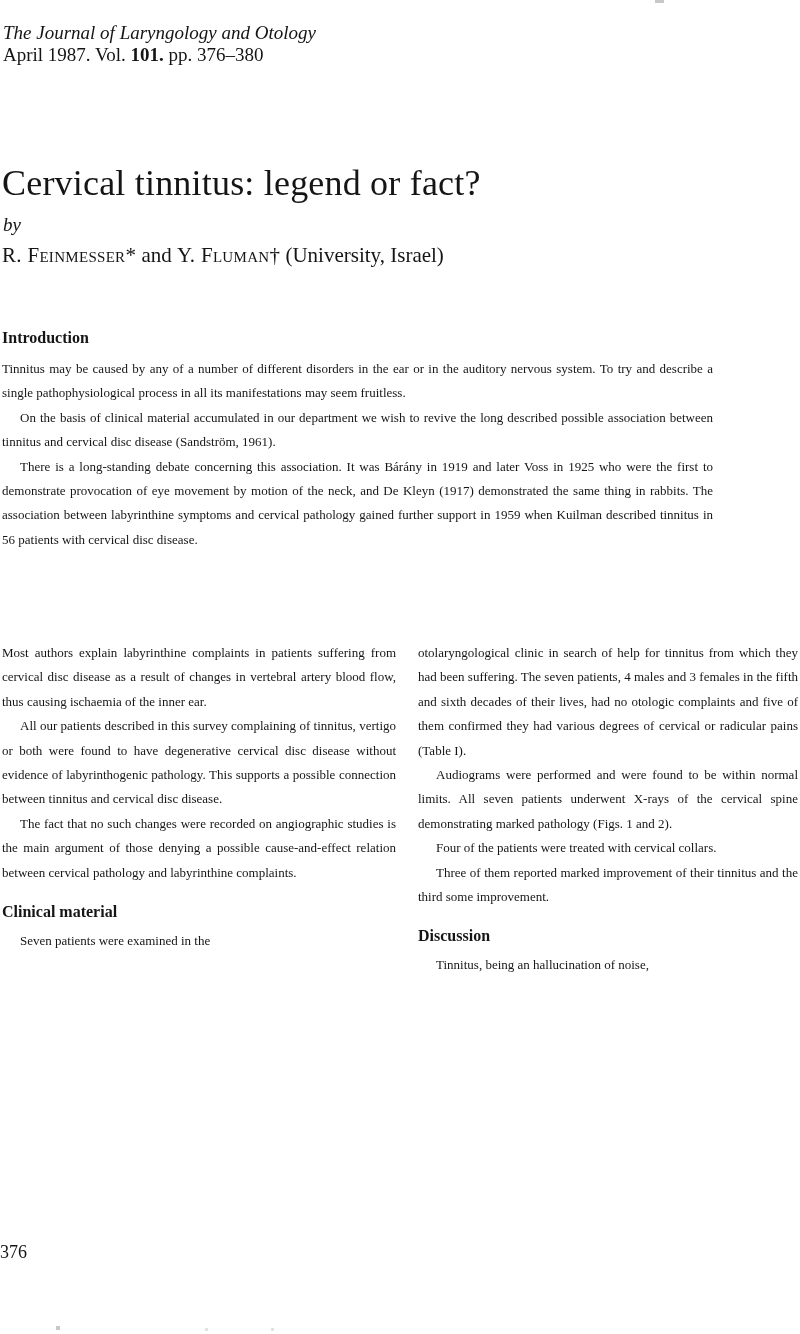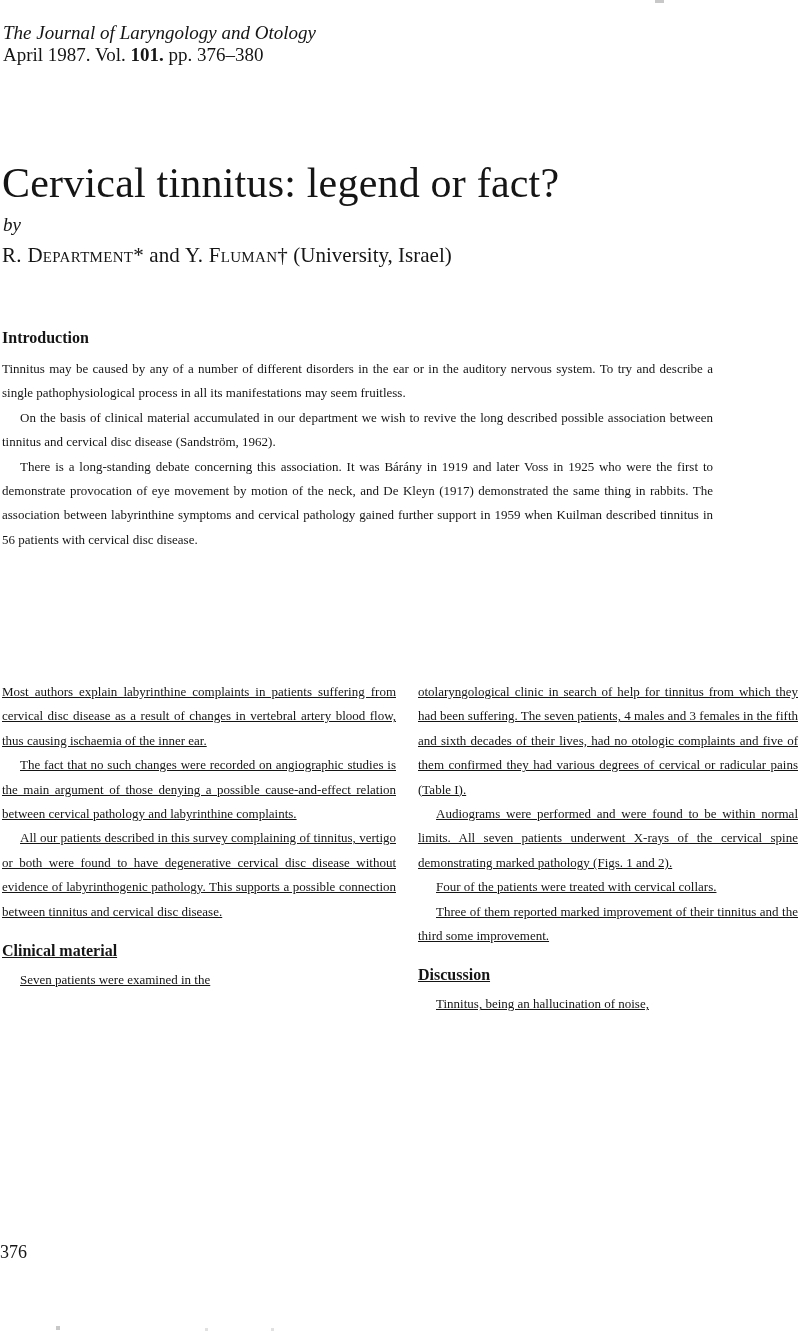--- a/index.html
+++ b/index.html
@@ -14,36 +14,36 @@
     overflow: hidden;
     padding-left: 20px;
   }
   
   .masthead { position: absolute; top: 22px; left: 3px; font-size: 19px; line-height: 22px; }
   .journal-name { font-style: italic; }
   .journal-issue .vol { font-weight: bold; }
   
   .article-title {
     position: absolute; top: 163px; left: 2px;
-    font-size: 42px; line-height: 40px; font-weight: normal; margin: 0;
+    font-size: 36px; line-height: 40px; font-weight: normal; margin: 0;
     letter-spacing: 0.2px; white-space: nowrap;
   }
   .byline { position: absolute; top: 214px; left: 3px; font-style: italic; font-size: 19px; }
   .authors { position: absolute; top: 243px; left: 2px; font-size: 21px; white-space: nowrap; }
   .sc { font-variant: small-caps; letter-spacing: 0.3px; }
   
   .intro { position: absolute; top: 326px; left: 2px; width: 711px; }
   .sec-heading { font-size: 16px; font-weight: bold; margin: 0 0 7px 0; line-height: 24px; }
   .intro p, .col p {
     margin: 0; font-size: 13px; line-height: 24.4px;
     text-align: justify; text-justify: inter-word;
   }
   .intro p.ind, .col p.ind { text-indent: 18px; }
   
-  .col { position: absolute; top: 680px; text-decoration: underline; }
+  .col { position: absolute; top: 641px; }
   .col-left  { left: 2px;  width: 394px; }
   .col-right { left: 418px; width: 380px; }
   .col .sec-heading { margin: 15px 0 5px 0; }
   
   .footnotes { position: absolute; top: 1168px; left: 2px; width: 796px; }
   .footnotes p {
     margin: 0; font-size: 17.5px; line-height: 23.5px;
     text-align: justify; text-indent: 13px;
   }
   
@@ -62,33 +62,33 @@
 
   <div class="masthead">
     <div class="journal-name">The Journal of Laryngology and Otology</div>
     <div class="journal-issue"><span>April 1987. Vol.</span> <span class="vol">101.</span> <span>pp. 376–380</span></div>
   </div>
 
   <h1 class="article-title">Cervical tinnitus: legend or fact?</h1>
 
   <div class="byline">by</div>
 
-  <div class="authors"><span class="sc">R. Department*</span> <span>and</span> <span class="sc">Y. Fluman†</span> <span>(University, Israel)</span></div>
+  <div class="authors"><span class="sc">R. Feinmesser*</span> <span>and</span> <span class="sc">Y. Fluman†</span> <span>(University, Israel)</span></div>
 
   <div class="intro">
     <h2 class="sec-heading">Introduction</h2>
     <p>Tinnitus may be caused by any of a number of different disorders in the ear or in the auditory nervous system. To try and describe a single pathophysiological process in all its manifestations may seem fruitless.</p>
-    <p class="ind">On the basis of clinical material accumulated in our department we wish to revive the long described possible association between tinnitus and cervical disc disease (Sandström, 1962).</p>
+    <p class="ind">On the basis of clinical material accumulated in our department we wish to revive the long described possible association between tinnitus and cervical disc disease (Sandström, 1961).</p>
     <p class="ind">There is a long-standing debate concerning this association. It was Bárány in 1919 and later Voss in 1925 who were the first to demonstrate provocation of eye movement by motion of the neck, and De Kleyn (1917) demonstrated the same thing in rabbits. The association between labyrinthine symptoms and cervical pathology gained further support in 1959 when Kuilman described tinnitus in 56 patients with cervical disc disease.</p>
   </div>
 
   <div class="col col-left">
     <p>Most authors explain labyrinthine complaints in patients suffering from cervical disc disease as a result of changes in vertebral artery blood flow, thus causing ischaemia of the inner ear.</p>
+    <p class="ind">All our patients described in this survey complaining of tinnitus, vertigo or both were found to have degenerative cervical disc disease without evidence of labyrinthogenic pathology. This supports a possible connection between tinnitus and cervical disc disease.</p>
     <p class="ind">The fact that no such changes were recorded on angiographic studies is the main argument of those denying a possible cause-and-effect relation between cervical pathology and labyrinthine complaints.</p>
-    <p class="ind">All our patients described in this survey complaining of tinnitus, vertigo or both were found to have degenerative cervical disc disease without evidence of labyrinthogenic pathology. This supports a possible connection between tinnitus and cervical disc disease.</p>
     <h2 class="sec-heading">Clinical material</h2>
     <p class="ind">Seven patients were examined in the</p>
   </div>
 
   <div class="col col-right">
     <p>otolaryngological clinic in search of help for tinnitus from which they had been suffering. The seven patients, 4 males and 3 females in the fifth and sixth decades of their lives, had no otologic complaints and five of them confirmed they had various degrees of cervical or radicular pains (Table I).</p>
     <p class="ind">Audiograms were performed and were found to be within normal limits. All seven patients underwent X-rays of the cervical spine demonstrating marked pathology (Figs. 1 and 2).</p>
     <p class="ind">Four of the patients were treated with cervical collars.</p>
     <p class="ind">Three of them reported marked improvement of their tinnitus and the third some improvement.</p>
     <h2 class="sec-heading">Discussion</h2>

